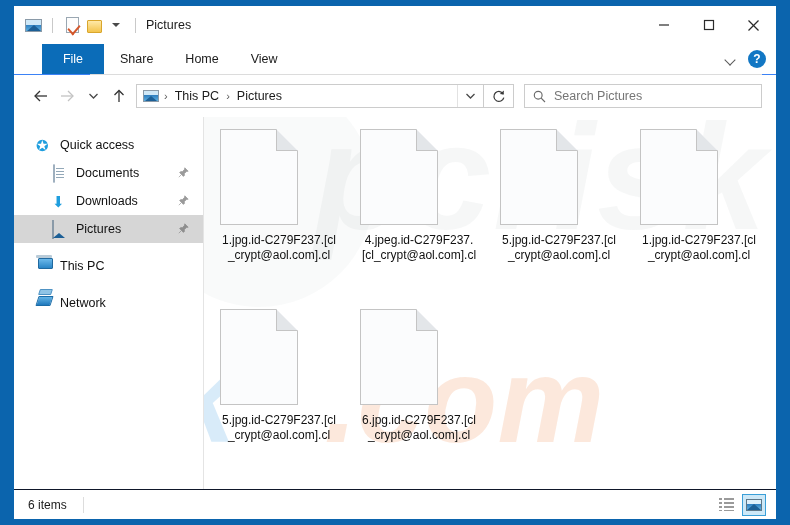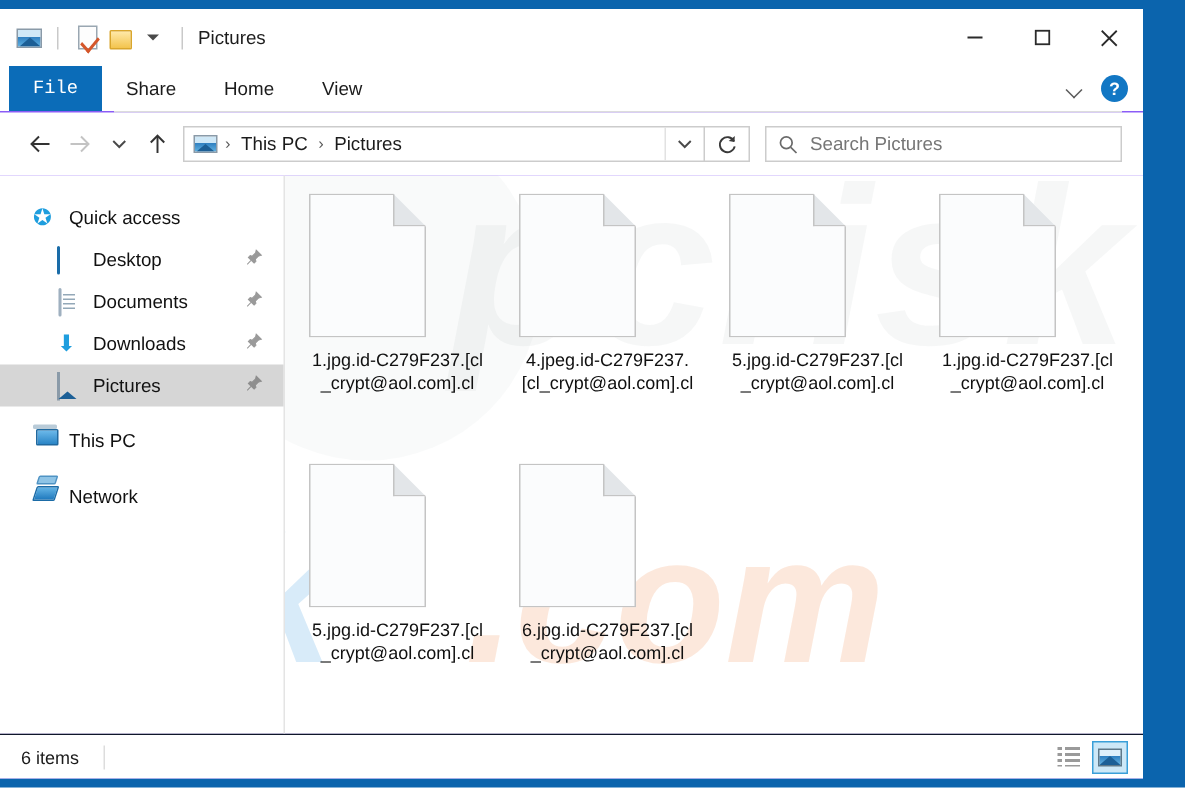--- a/index.html
+++ b/index.html
@@ -6,23 +6,23 @@
   html, body {
     width: 790px; height: 525px;
     overflow: hidden;
     font-family: "Liberation Sans", sans-serif;
   }
   body { background: #0b64ad; }
 
   
   #explorer-window {
     position: absolute;
-    left: 0; top: 6px;
+    left: 14px; top: 6px;
     width: 762px; height: 513px;
-    background: #8b5cf6;
+    background: #3b82f6;
     display: flex; flex-direction: column;
   }
 
   
   #title-bar {
     height: 38px; flex: 0 0 38px;
     display: flex; align-items: center;
     background: #ffffff;
     position: relative;
   }
@@ -89,21 +89,21 @@
     position: relative;
   }
   .tab {
     display: flex; align-items: center; justify-content: center;
     font-size: 12.5px; color: #1b1b1b;
     padding: 0 16px;
     height: 30px;
   }
   .tab.file {
     background: #0b6cb8; color: #ffffff;
-    min-width: 62px; margin-left: 6px; font-family: Liberation Mono, monospace;
+    min-width: 62px; margin-left: 28px;
   }
   #ribbon-right {
     position: absolute; right: 10px; top: 0; height: 30px;
     display: flex; align-items: center; gap: 12px;
   }
   .chev-down {
     width: 11px; height: 7px; position: relative;
   }
   .chev-down::before {
     content: ""; position: absolute; left: 1px; top: 0;
@@ -482,29 +482,20 @@
 
   <div id="body-split">
 
     <div id="sidebar">
 
       <div class="nav-item">
         <span class="nav-icon"><span class="g-star">✪</span></span>
         <span class="nav-label">Quick access</span>
       </div>
 
-      <div class="nav-item child">
-        <span class="nav-icon"><span class="g-desktop"></span></span>
-        <span class="nav-label">Desktop</span>
-        <span class="pin">
-          <svg width="11" height="11" viewBox="0 0 11 11">
-              <path d="M6.8 0.8 L10.2 4.2 L8.4 4.6 L6.2 6.8 L6.6 8.2 L5.4 9.4 L1.6 5.6 L2.8 4.4 L4.2 4.8 L6.4 2.6 Z M3.2 7.8 L0.8 10.2" fill="#9a9a9a" stroke="#9a9a9a" stroke-width="0.7"></path>
-            </svg>
-        </span>
-      </div>
 
       <div class="nav-item child">
         <span class="nav-icon"><span class="g-doc"></span></span>
         <span class="nav-label">Documents</span>
         <span class="pin">
           <svg width="11" height="11" viewBox="0 0 11 11">
               <path d="M6.8 0.8 L10.2 4.2 L8.4 4.6 L6.2 6.8 L6.6 8.2 L5.4 9.4 L1.6 5.6 L2.8 4.4 L4.2 4.8 L6.4 2.6 Z M3.2 7.8 L0.8 10.2" fill="#9a9a9a" stroke="#9a9a9a" stroke-width="0.7"></path>
             </svg>
         </span>
       </div>

